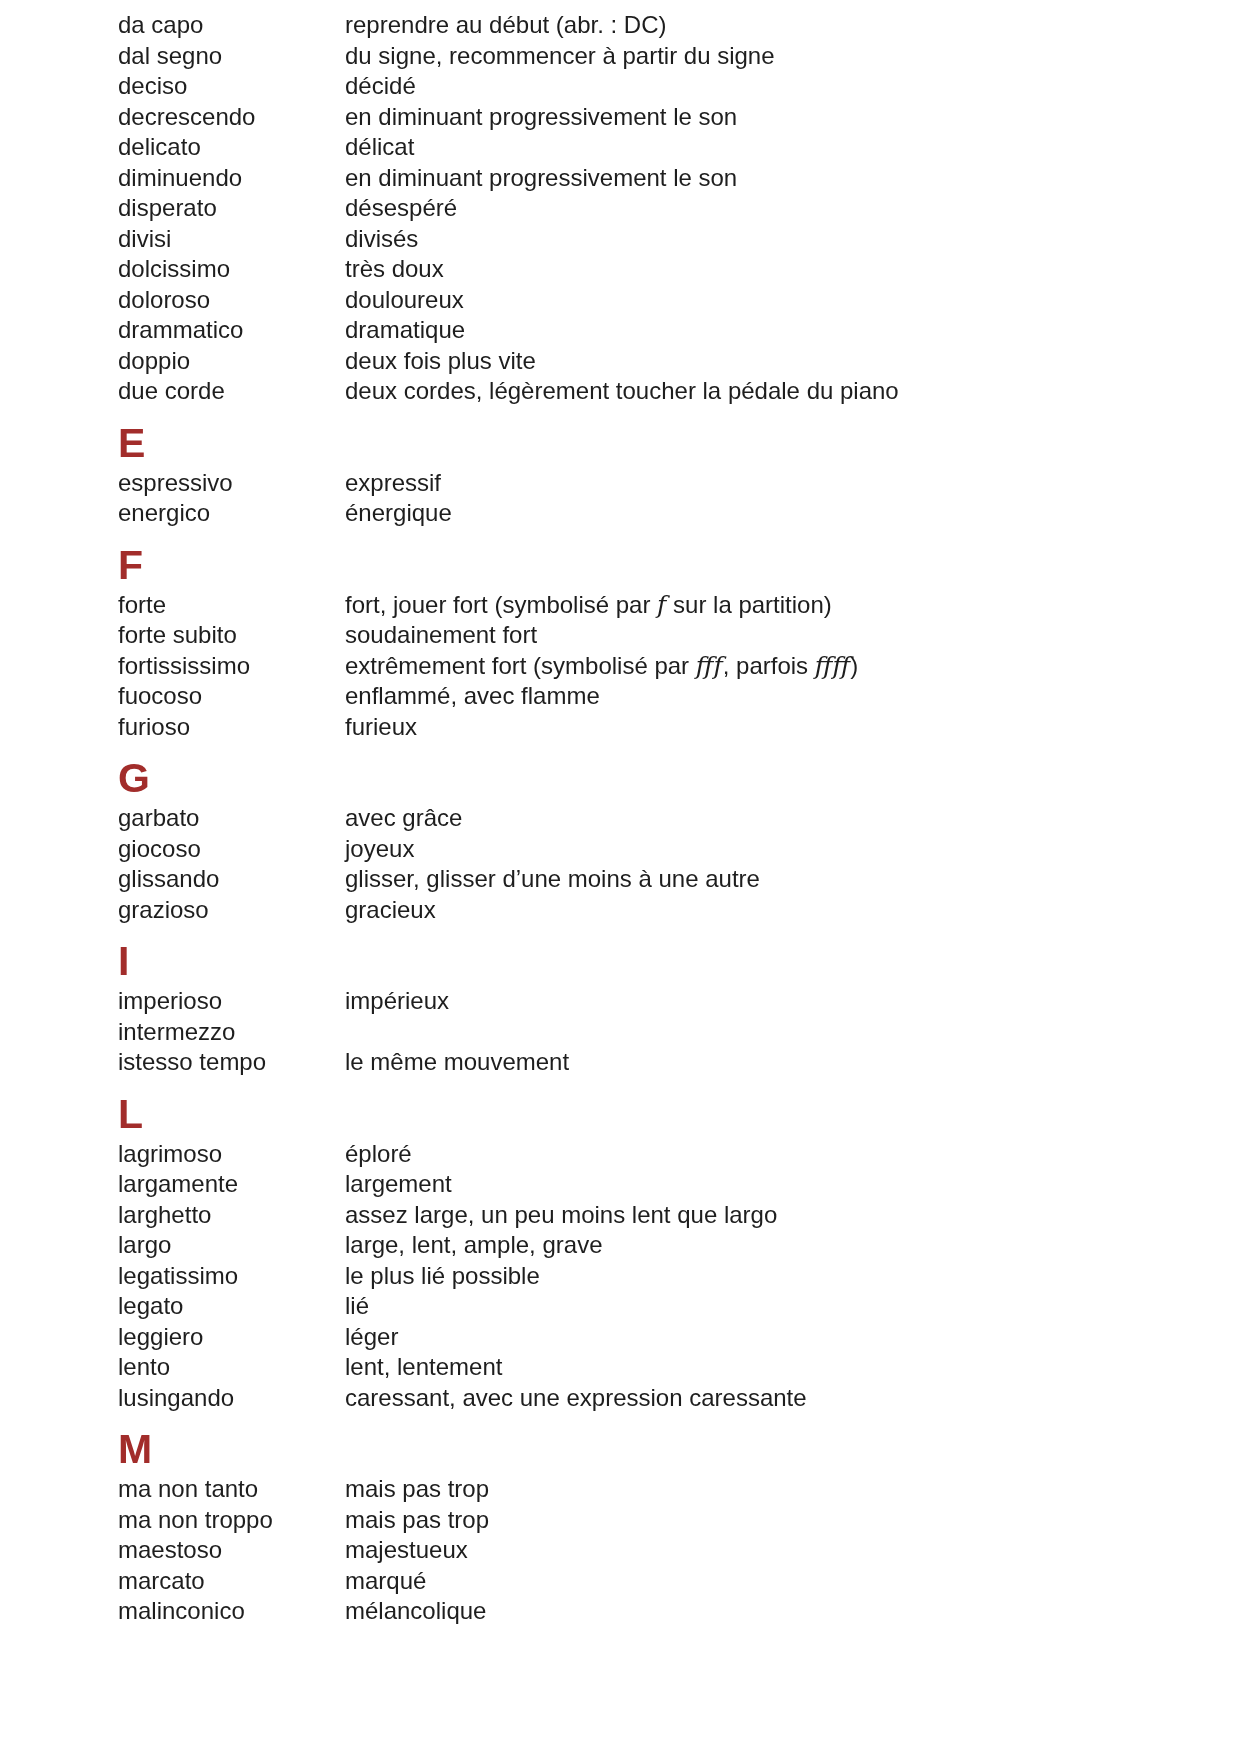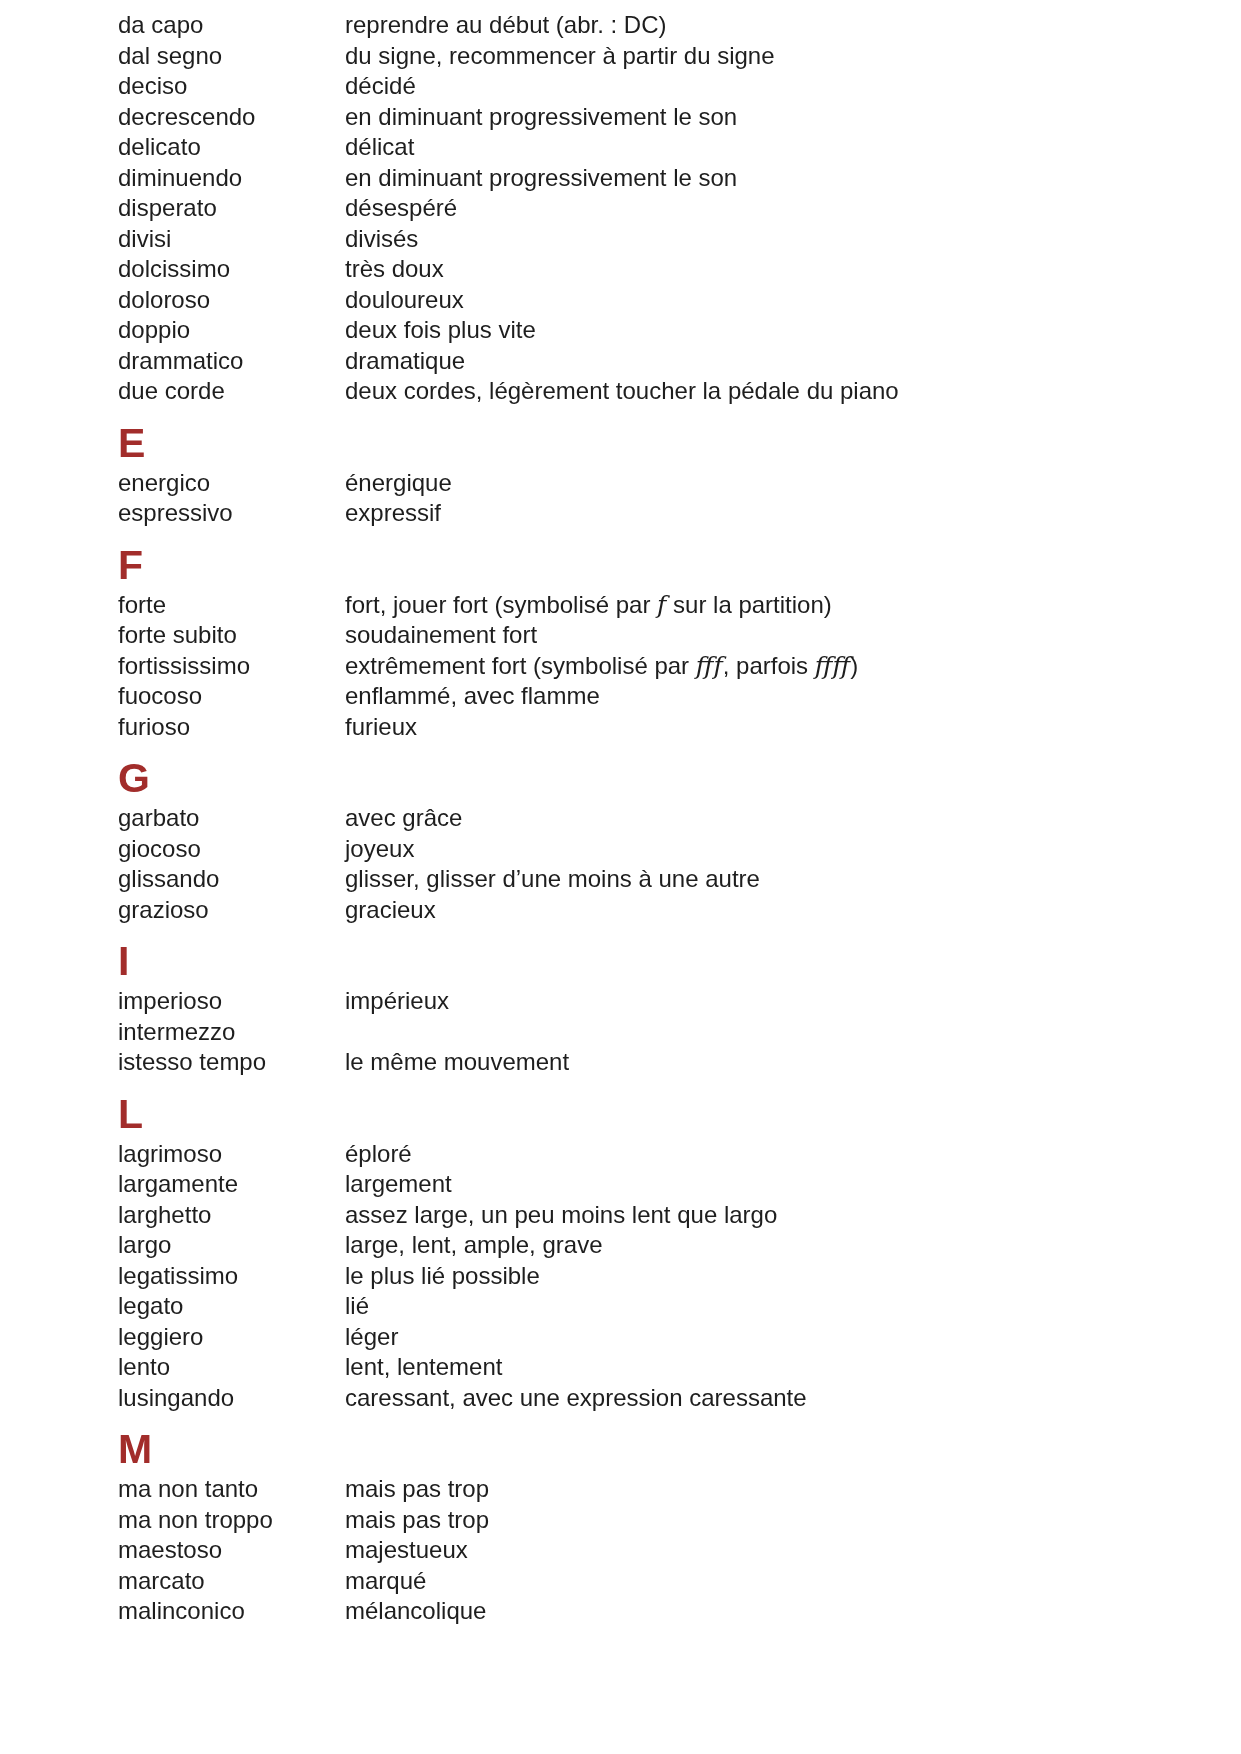--- a/index.html
+++ b/index.html
@@ -89,41 +89,41 @@
         </div>
         <div class="row">
           <span class="term">dolcissimo</span>
           <span class="translation">très doux</span>
         </div>
         <div class="row">
           <span class="term">doloroso</span>
           <span class="translation">douloureux</span>
         </div>
         <div class="row">
+          <span class="term">drammatico</span>
+          <span class="translation">dramatique</span>
+        </div>
+        <div class="row">
           <span class="term">doppio</span>
           <span class="translation">deux fois plus vite</span>
         </div>
         <div class="row">
-          <span class="term">drammatico</span>
-          <span class="translation">dramatique</span>
-        </div>
-        <div class="row">
           <span class="term">due corde</span>
           <span class="translation">deux cordes, légèrement toucher la pédale du piano</span>
         </div>
       </section>
       <section>
         <div class="section-letter">E</div>
         <div class="row">
+          <span class="term">espressivo</span>
+          <span class="translation">expressif</span>
+        </div>
+        <div class="row">
           <span class="term">energico</span>
           <span class="translation">énergique</span>
-        </div>
-        <div class="row">
-          <span class="term">espressivo</span>
-          <span class="translation">expressif</span>
         </div>
       </section>
       <section>
         <div class="section-letter">F</div>
         <div class="row">
           <span class="term">forte</span>
           <span class="translation"><span>fort, jouer fort (symbolisé par </span><span class="dyn">f</span><span> sur la partition)</span></span>
         </div>
         <div class="row">
           <span class="term">forte subito</span>

